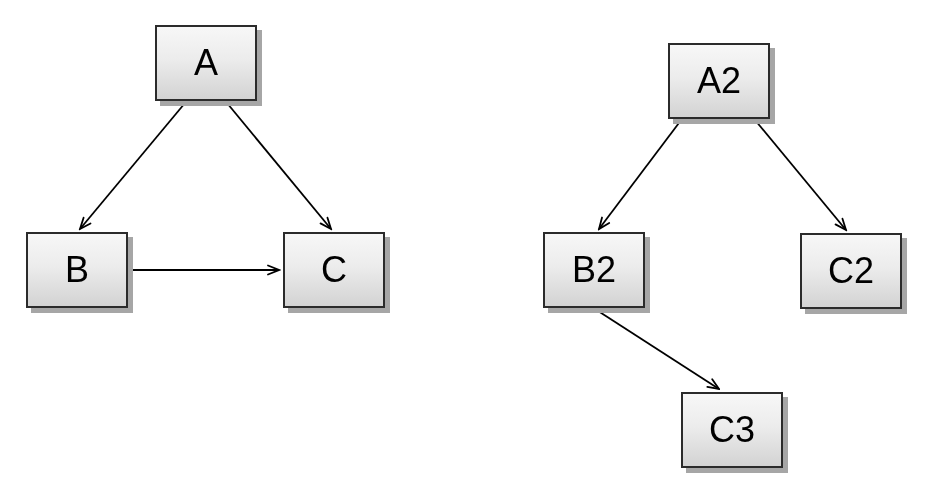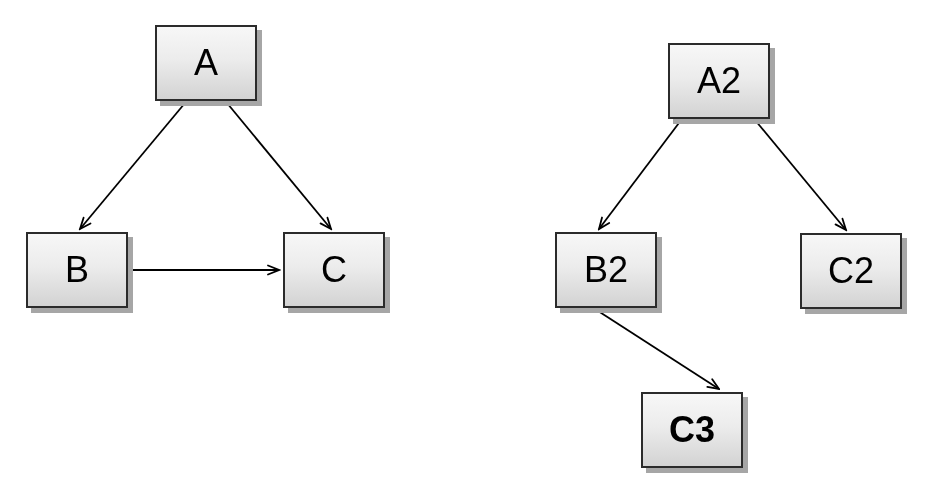--- a/index.html
+++ b/index.html
@@ -37,23 +37,23 @@
     color: #000000;
     line-height: 1;
     user-select: none;
   }
   
   .pos-a  { left: 155px; top: 25px;  }
   .pos-b  { left: 26px;  top: 232px; }
   .pos-c  { left: 283px; top: 232px; }
   
   .pos-a2 { left: 668px; top: 25px; margin-top: 18px;  }
-  .pos-b2 { left: 543px; top: 232px; margin-left: 12px; }
+  .pos-b2 { left: 543px; top: 232px; }
   .pos-c2 { left: 800px; top: 233px; }
-  .pos-c3 { left: 641px; top: 392px; font-weight: bold; }
+  .pos-c3 { left: 681px; top: 392px; }
 </style>
 </head>
 <body>
 
 <div class="canvas">
 
   <svg class="edges-layer" width="940" height="504" viewBox="0 0 940 504" xmlns="http://www.w3.org/2000/svg">
     <defs>
       <marker id="arrow" viewBox="0 0 14 12" refX="12.5" refY="6" markerWidth="14" markerHeight="12" orient="auto" markerUnits="userSpaceOnUse">
         <path d="M1.5,1.5 L12.5,6 L1.5,10.5" fill="none" stroke="#000000" stroke-width="1.8" stroke-linecap="round"></path>

